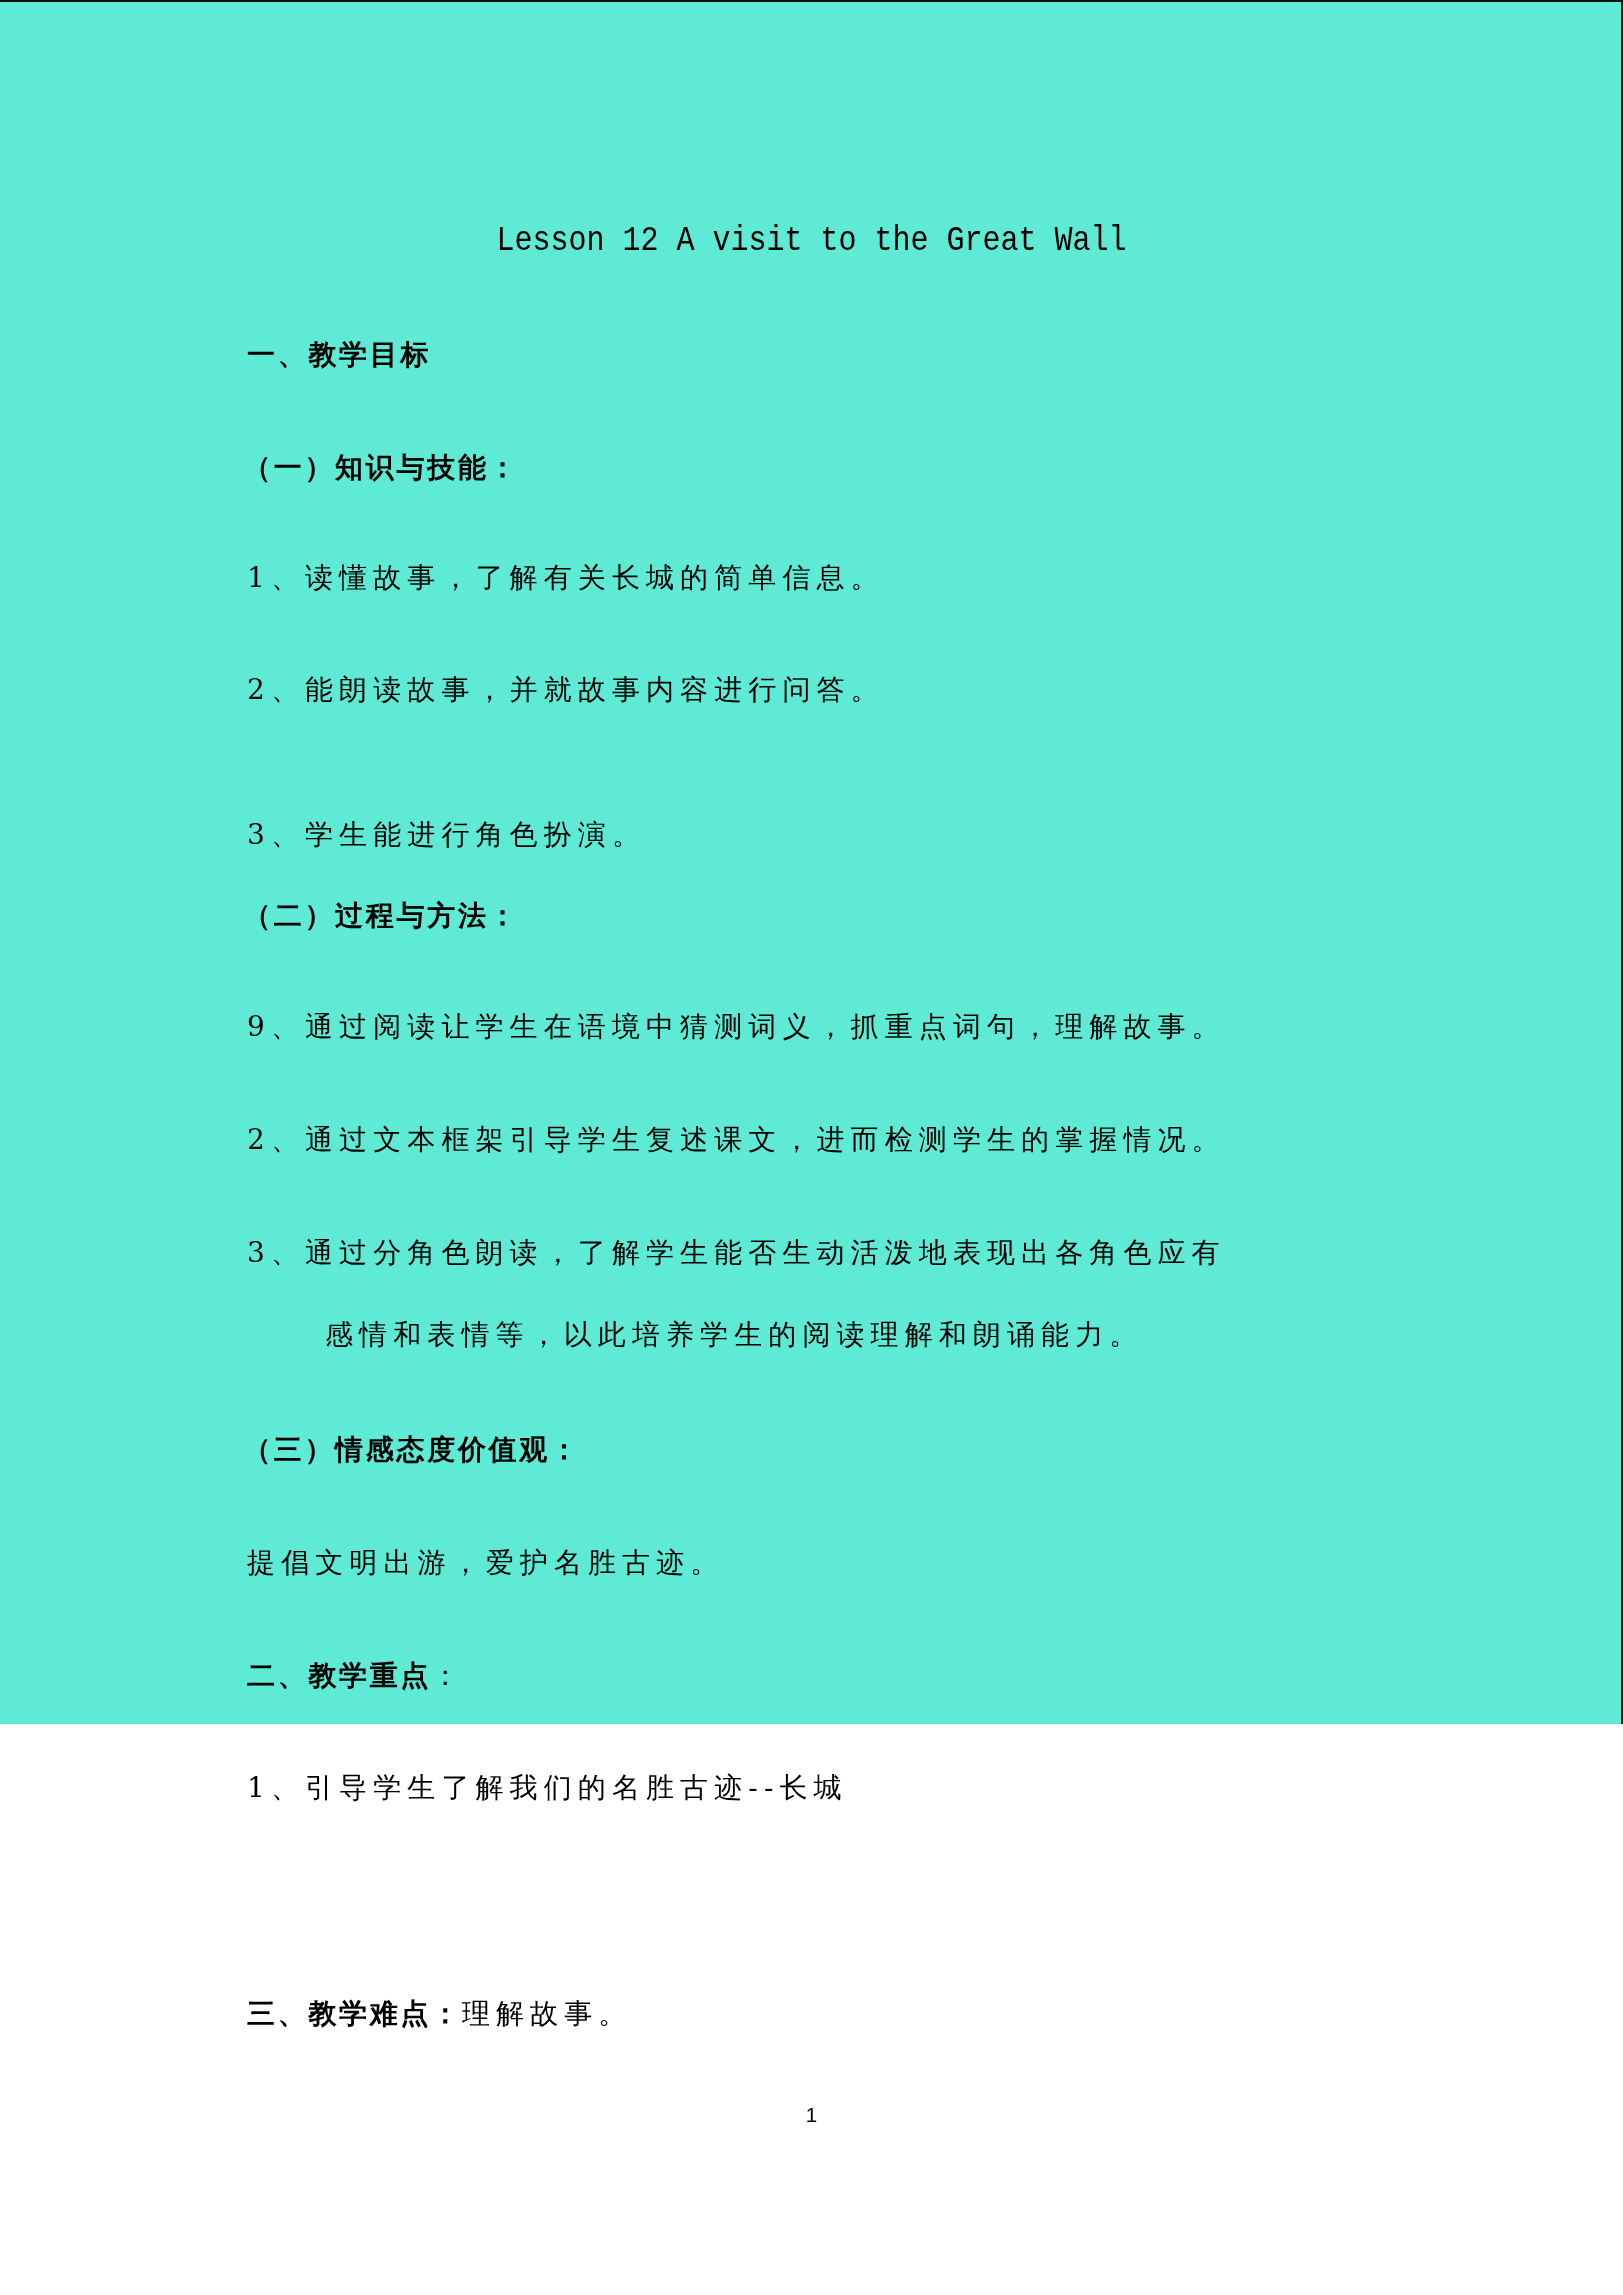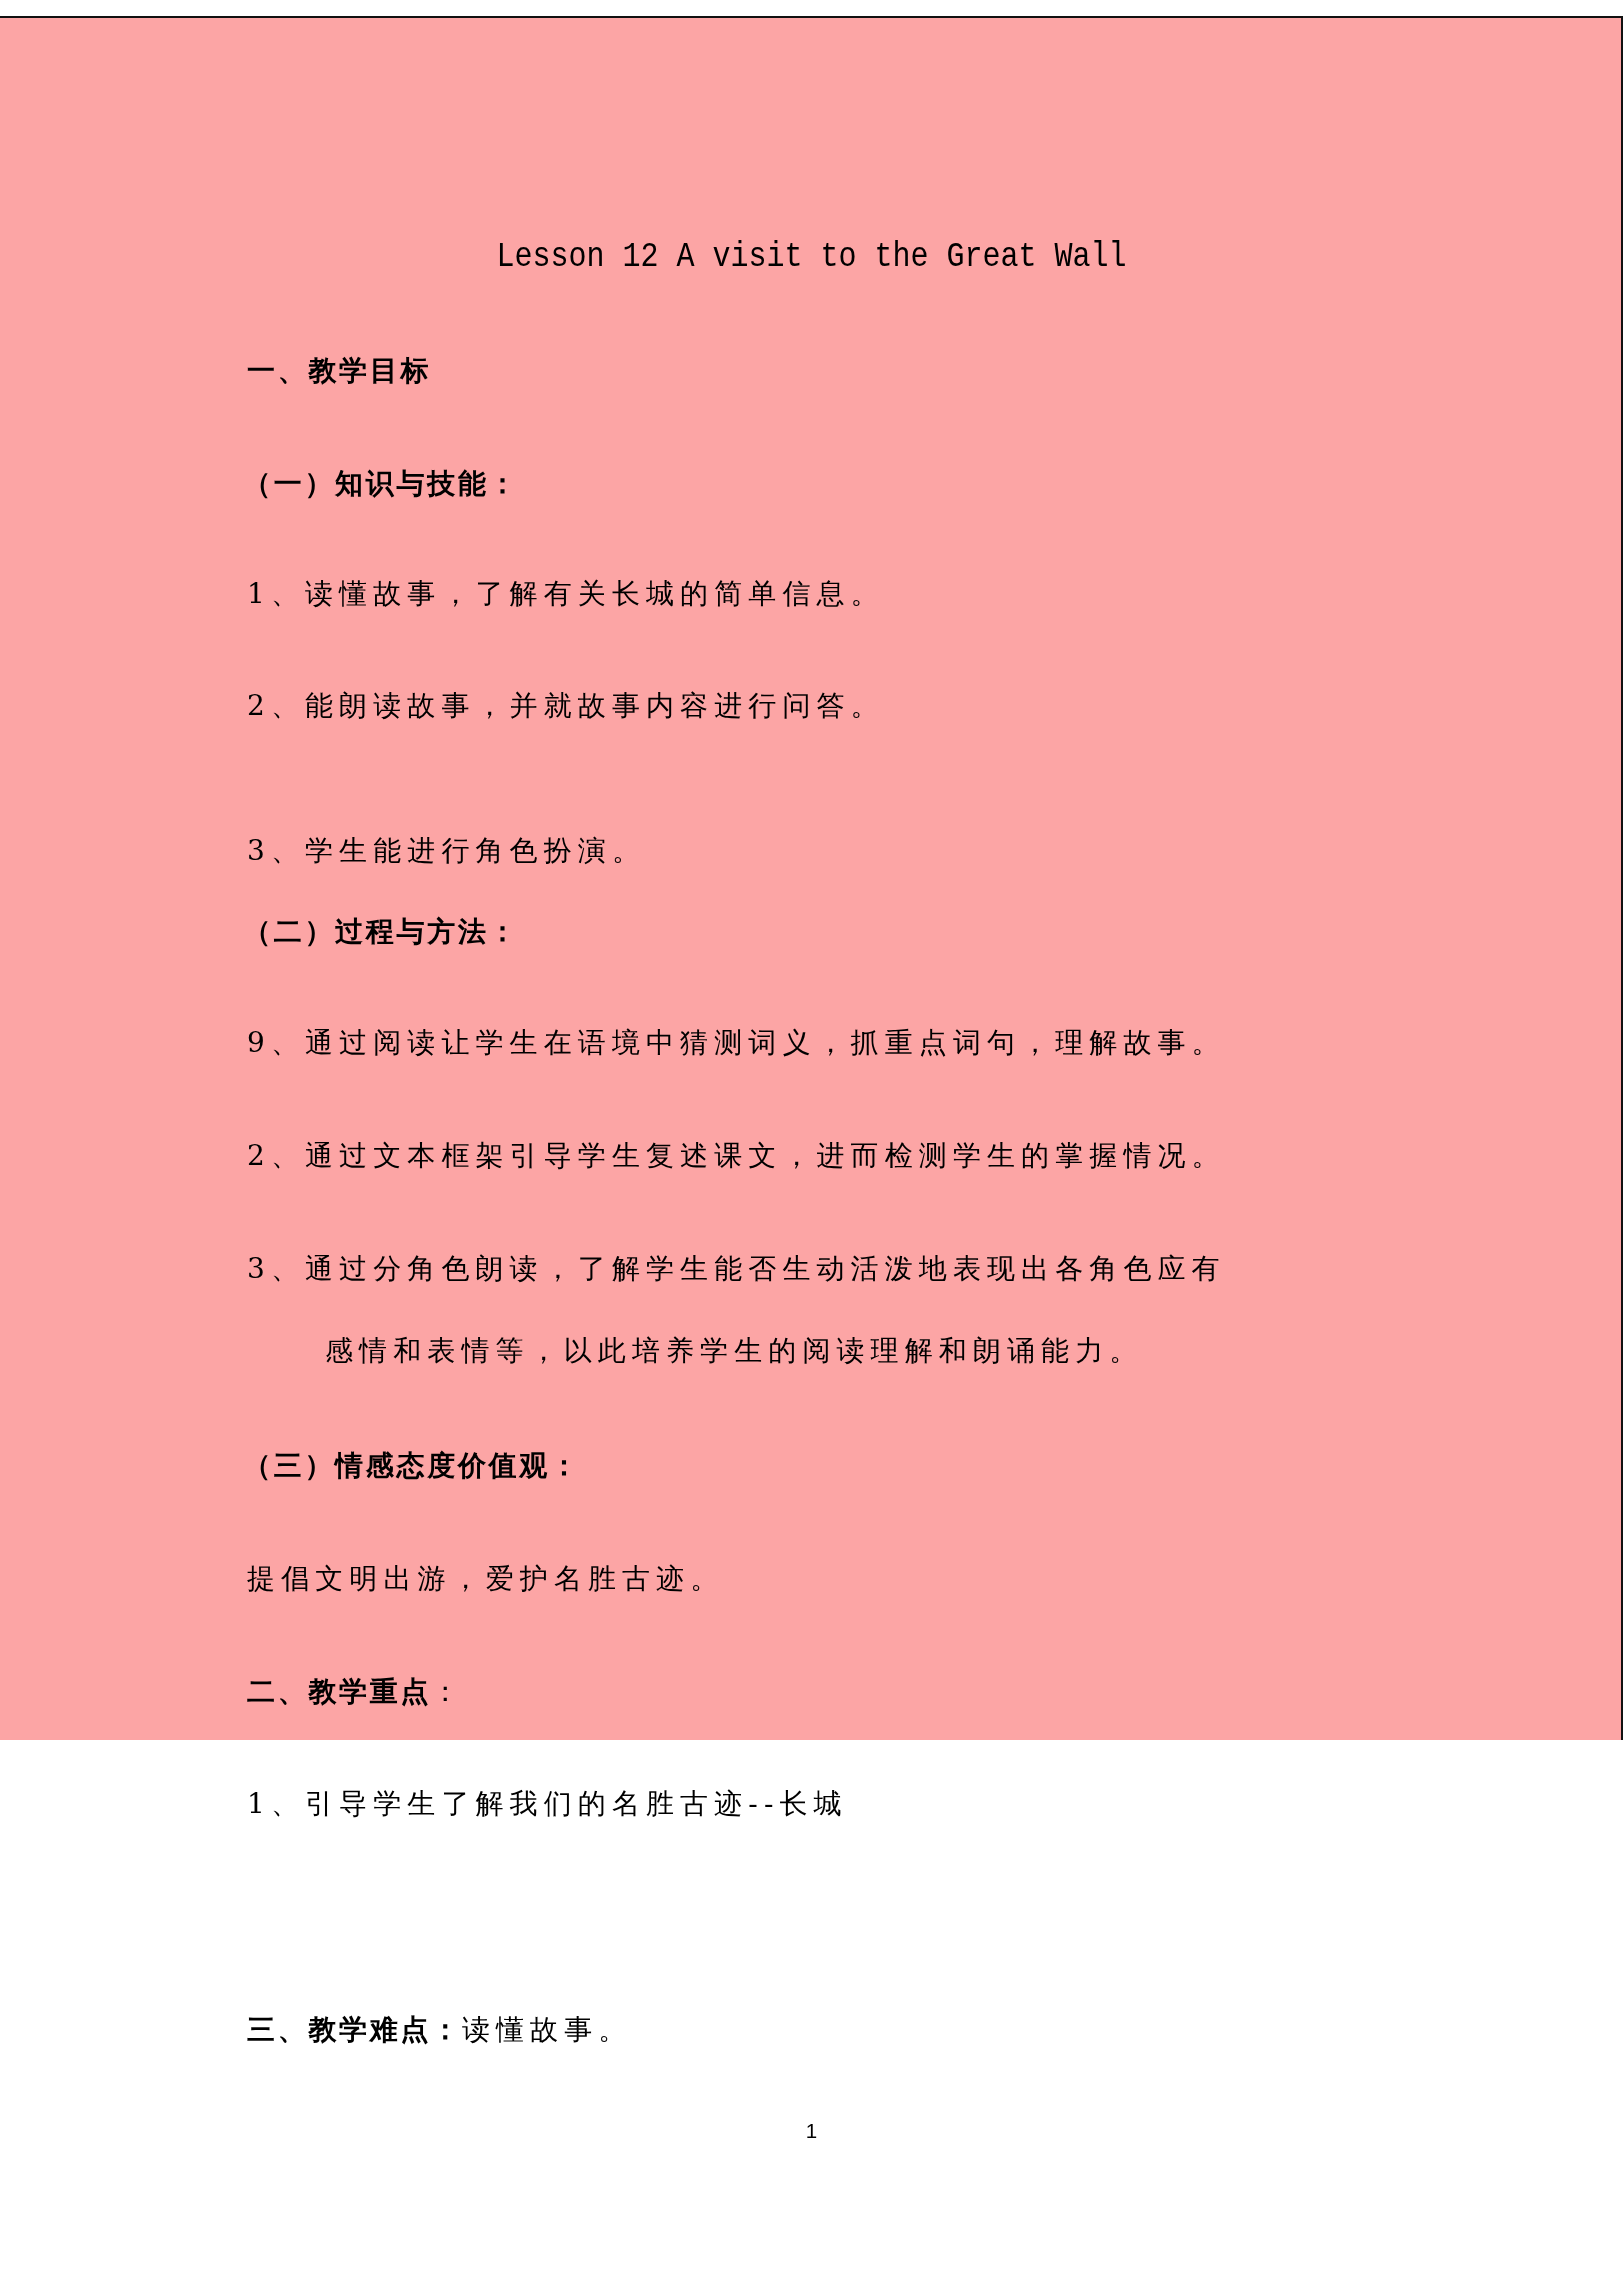--- a/index.html
+++ b/index.html
@@ -11,24 +11,24 @@
     width: 1623px;
     height: 2295px;
     position: relative;
     overflow: hidden;
     font-family: "DejaVu Serif", "Liberation Serif", serif;
     color: #000000;
   }
   .page {
     position: absolute;
     left: 0;
-    top: 16px;
+    top: 0;
     width: 1623px;
     height: 1724px;
-    background: #fca5a5;
+    background: #5eead4;
     box-sizing: border-box;
     border-top: 2.7px solid #111111;
     border-right: 2.7px solid #111111;
   }
   .line {
     position: absolute;
     left: 247px;
     white-space: nowrap;
     font-size: 28px;
     line-height: 41px;
@@ -103,19 +103,19 @@
 
   <div class="line heading sub-heading" style="top:1427px;">（三）情感态度价值观：</div>
   <div class="line regular" style="top:1540px;">提倡文明出游，爱护名胜古迹。</div>
 
   <div class="line" style="top:1653px;">
     <span class="heading">二、教学重点</span><span class="regular">：</span>
   </div>
   <div class="line regular" style="top:1765px;">1、引导学生了解我们的名胜古迹--长城</div>
 
   <div class="line" style="top:1991px;">
-    <span class="heading">三、教学难点：</span><span class="regular">读懂故事。</span>
+    <span class="heading">三、教学难点：</span><span class="regular">理解故事。</span>
   </div>
 
   <div class="page-number">1</div>
 
 </div>
 
 
 </body></html>

